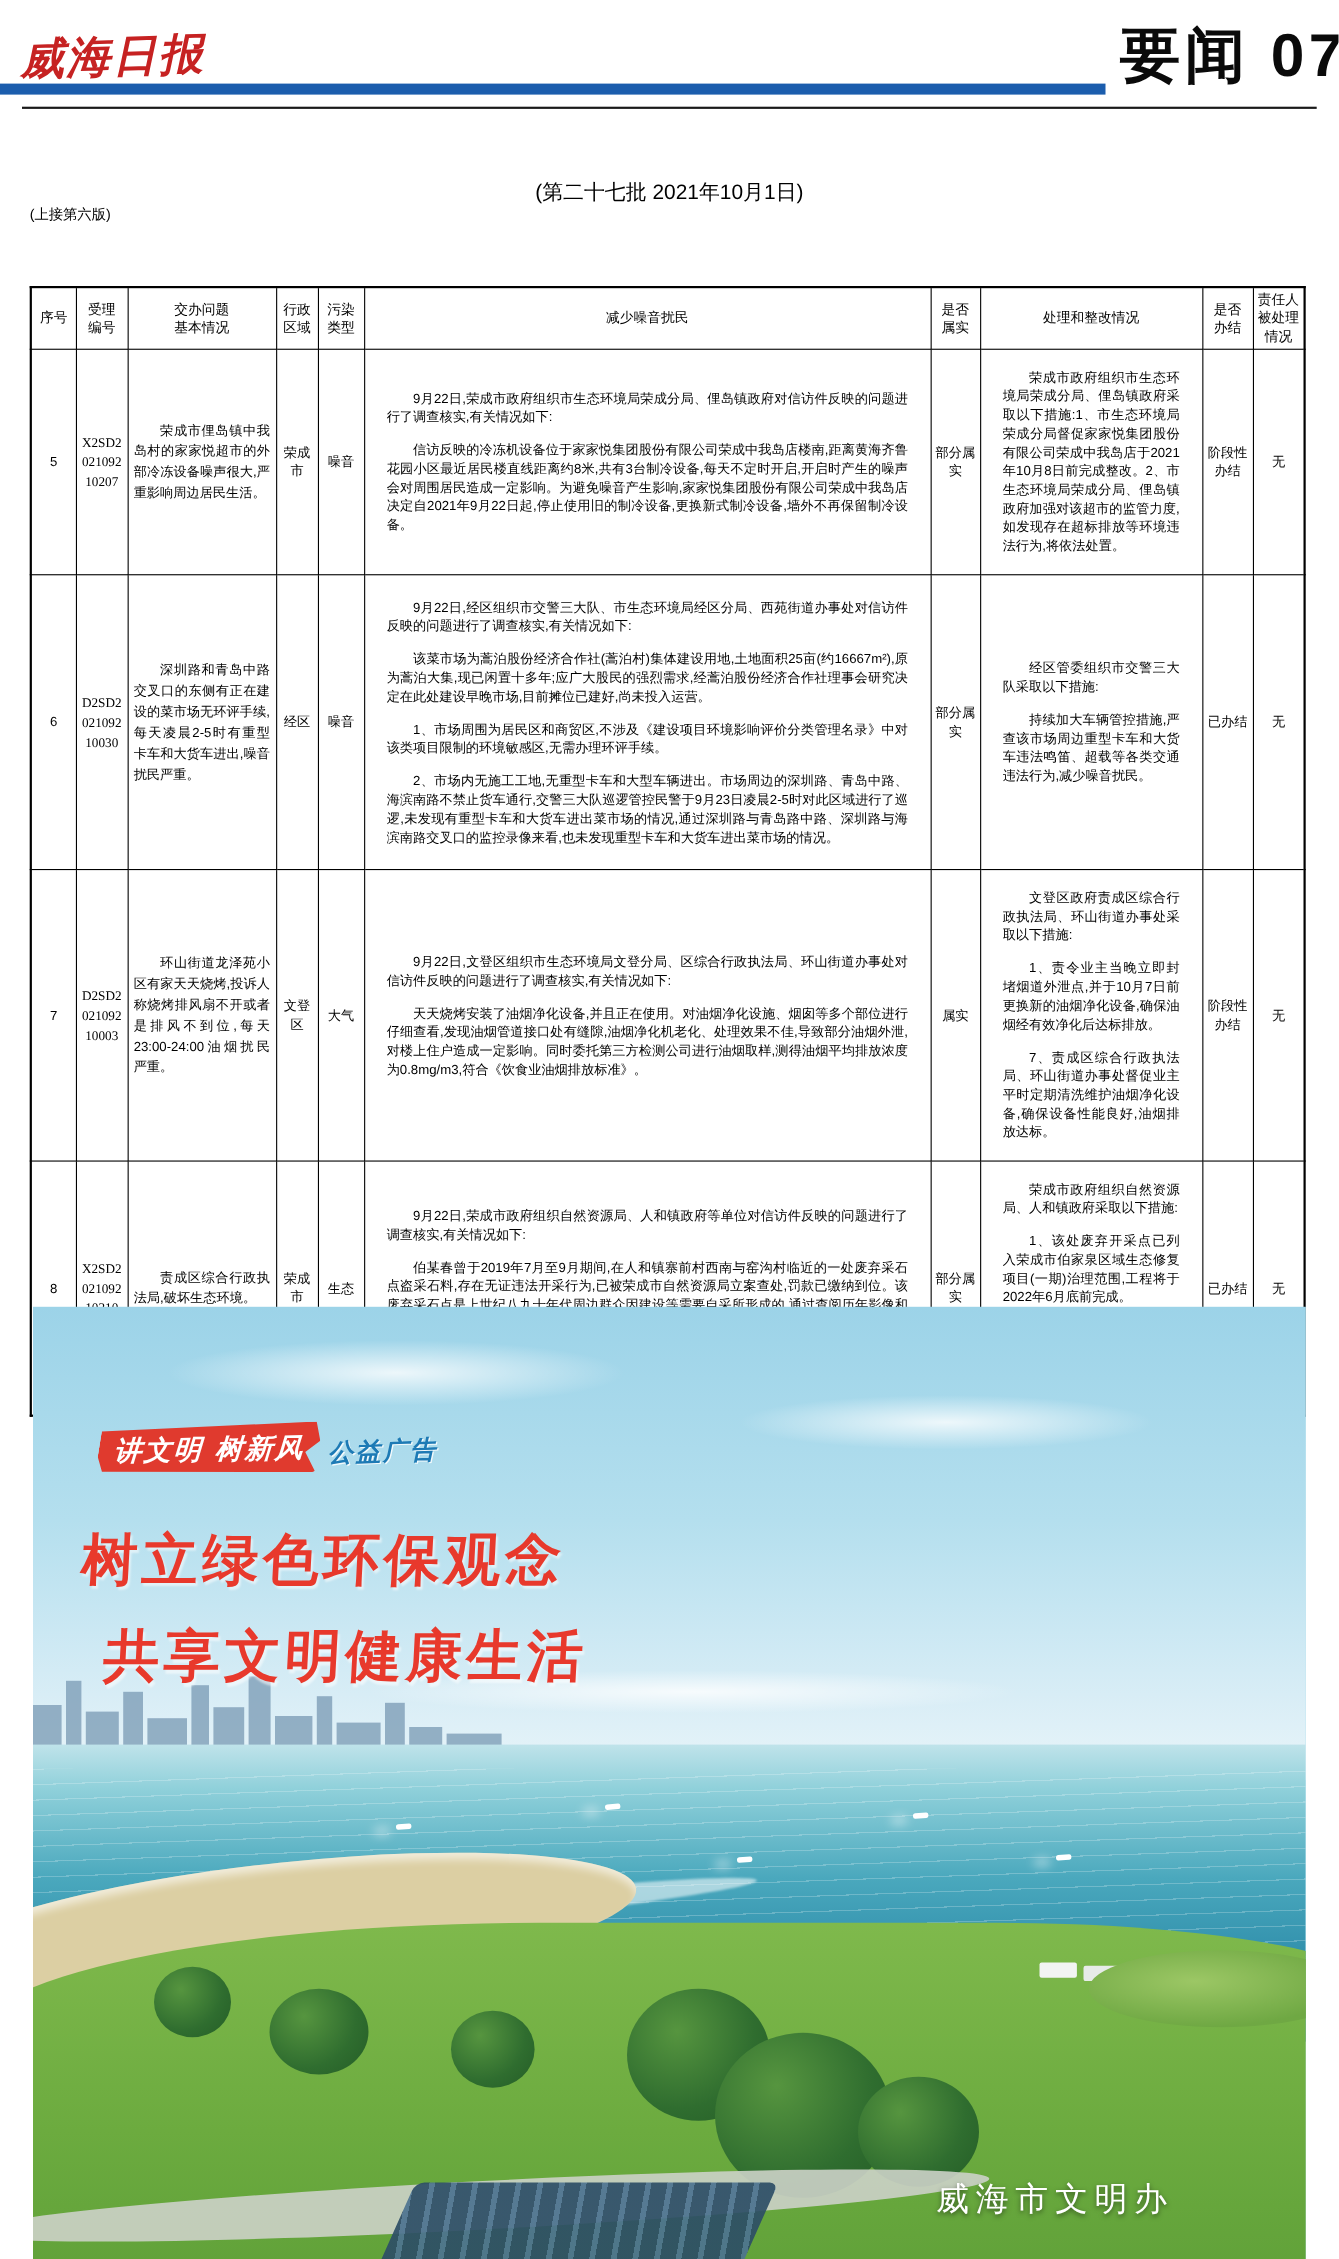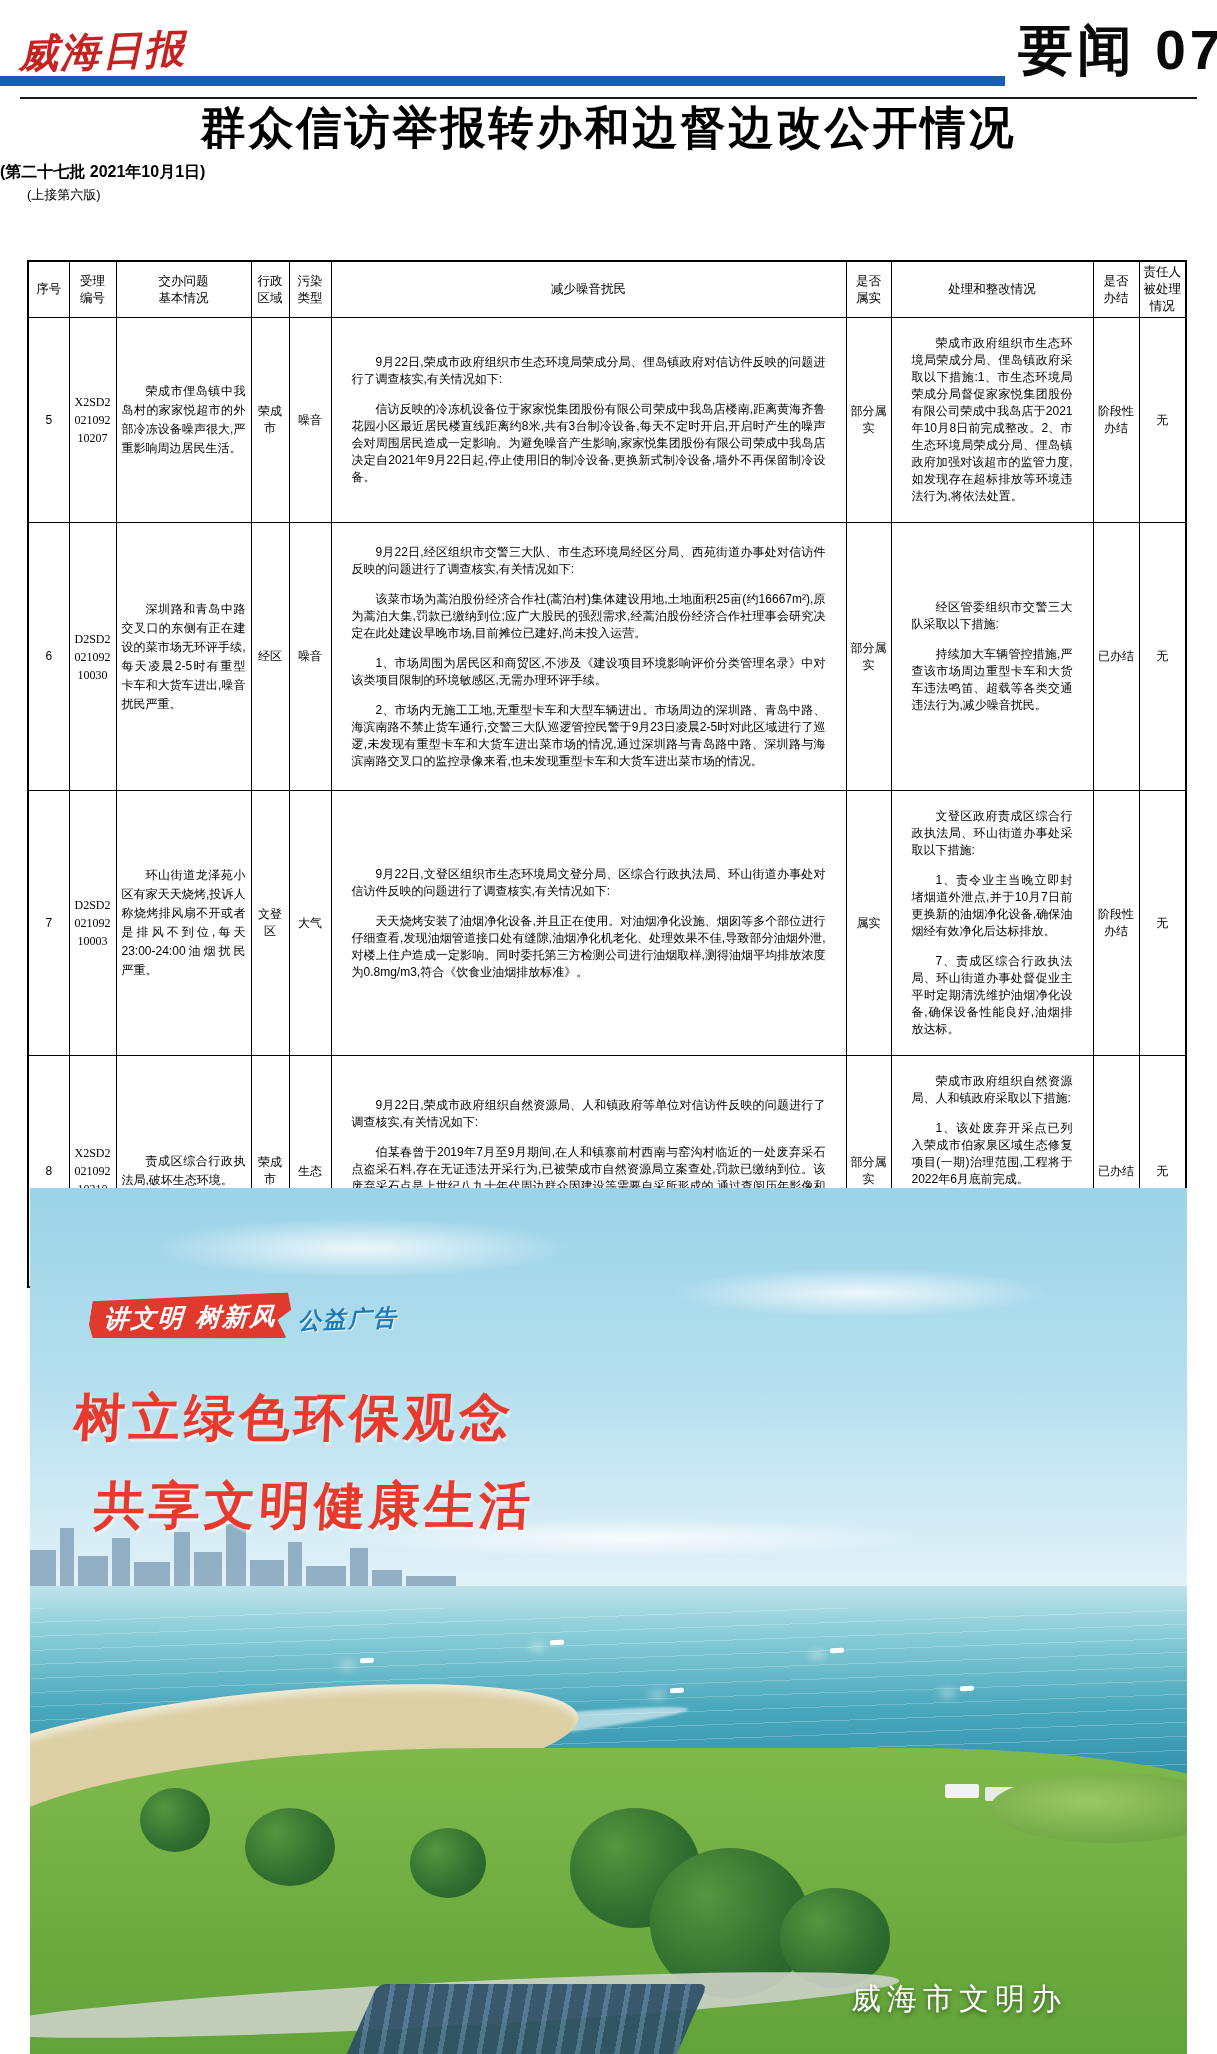--- a/index.html
+++ b/index.html
@@ -13,22 +13,22 @@
   .dateline{position:absolute;left:288px;top:46px;font-size:13px;color:#222;letter-spacing:.5px;}
   .section-head{position:absolute;left:1018px;top:14px;font-size:55px;font-weight:900;
         color:#0a0a0a;letter-spacing:4px;white-space:nowrap;text-align:center;}
   .blue-bar{position:absolute;left:0;top:76px;width:1005px;height:10px;background:#1b5dad;}
   .head-rule{position:absolute;left:20px;top:97px;width:1177px;height:2px;background:#1a1a1a;}
 
   
   .art-title{position:absolute;left:0;top:98px;width:100%;text-align:center;
         font-family:"DejaVu Serif",serif;font-weight:900;font-size:45px;color:#000;
         letter-spacing:3px;}
-  .art-sub{position:absolute;left:0;top:162px;width:100%;
-        font-size:16px;color:#000;font-weight:bold;}
+  .art-sub{position:absolute;left:0;top:162px;width:100%;text-align:center;
+        font-size:19px;color:#000;}
   .cont-note{position:absolute;left:27px;top:186px;font-size:13px;color:#000;}
 
   
   table.report{position:absolute;left:27px;top:260px;width:1158px;border-collapse:collapse;
         table-layout:fixed;font-size:12px;color:#000;border:2px solid #000;}
   .report th,.report td{border:1px solid #000;vertical-align:middle;padding:2px;}
   .report th{font-weight:normal;font-size:12.5px;text-align:center;white-space:pre-line;
         line-height:17px;}
   .report td{line-height:17px;}
   td.ctr{text-align:center;}
@@ -92,21 +92,20 @@
 </head>
 <body>
 
 <div class="page">
 
   <div class="logo">威海日报</div>
   <div class="section-head">要闻 07</div>
   <div class="blue-bar"></div>
   <div class="head-rule"></div>
 
-  <div class="art-title">群众信访举报转办和边督边改公开情况</div>
   <div class="art-sub">(第二十七批 2021年10月1日)</div>
   <div class="cont-note">(上接第六版)</div>
 
   <table class="report">
     <colgroup>
       <col style="width:41px">
         <col style="width:47px">
         <col style="width:135px">
       <col style="width:38px">
         <col style="width:42px">
@@ -161,21 +160,21 @@
     <tr style="height:268px">
       <td class="ctr">6</td>
       <td class="c-id">D2SD2 021092 10030</td>
       <td class="c-problem">
             <p>深圳路和青岛中路交叉口的东侧有正在建设的菜市场无环评手续,每天凌晨2-5时有重型卡车和大货车进出,噪音扰民严重。</p>
           </td>
       <td class="ctr">经区</td>
       <td class="ctr">噪音</td>
       <td class="c-inv">
         <p>9月22日,经区组织市交警三大队、市生态环境局经区分局、西苑街道办事处对信访件反映的问题进行了调查核实,有关情况如下:</p>
-        <p>该菜市场为蒿泊股份经济合作社(蒿泊村)集体建设用地,土地面积25亩(约16667m²),原为蒿泊大集,罚款已缴纳到位;应广大股民的强烈需求,经蒿泊股份经济合作社理事会研究决定在此处建设早晚市场,目前摊位已建好,尚未投入运营。</p>
+        <p>该菜市场为蒿泊股份经济合作社(蒿泊村)集体建设用地,土地面积25亩(约16667m²),原为蒿泊大集,现已闲置十多年;应广大股民的强烈需求,经蒿泊股份经济合作社理事会研究决定在此处建设早晚市场,目前摊位已建好,尚未投入运营。</p>
         <p>1、市场周围为居民区和商贸区,不涉及《建设项目环境影响评价分类管理名录》中对该类项目限制的环境敏感区,无需办理环评手续。</p>
         <p>2、市场内无施工工地,无重型卡车和大型车辆进出。市场周边的深圳路、青岛中路、海滨南路不禁止货车通行,交警三大队巡逻管控民警于9月23日凌晨2-5时对此区域进行了巡逻,未发现有重型卡车和大货车进出菜市场的情况,通过深圳路与青岛路中路、深圳路与海滨南路交叉口的监控录像来看,也未发现重型卡车和大货车进出菜市场的情况。</p>
       </td>
       <td class="ctr">部分属实</td>
       <td class="c-handling">
         <p>经区管委组织市交警三大队采取以下措施:</p>
         <p>持续加大车辆管控措施,严查该市场周边重型卡车和大货车违法鸣笛、超载等各类交通违法行为,减少噪音扰民。</p>
       </td>
       <td class="ctr">已办结</td>
       <td class="ctr">无</td>

